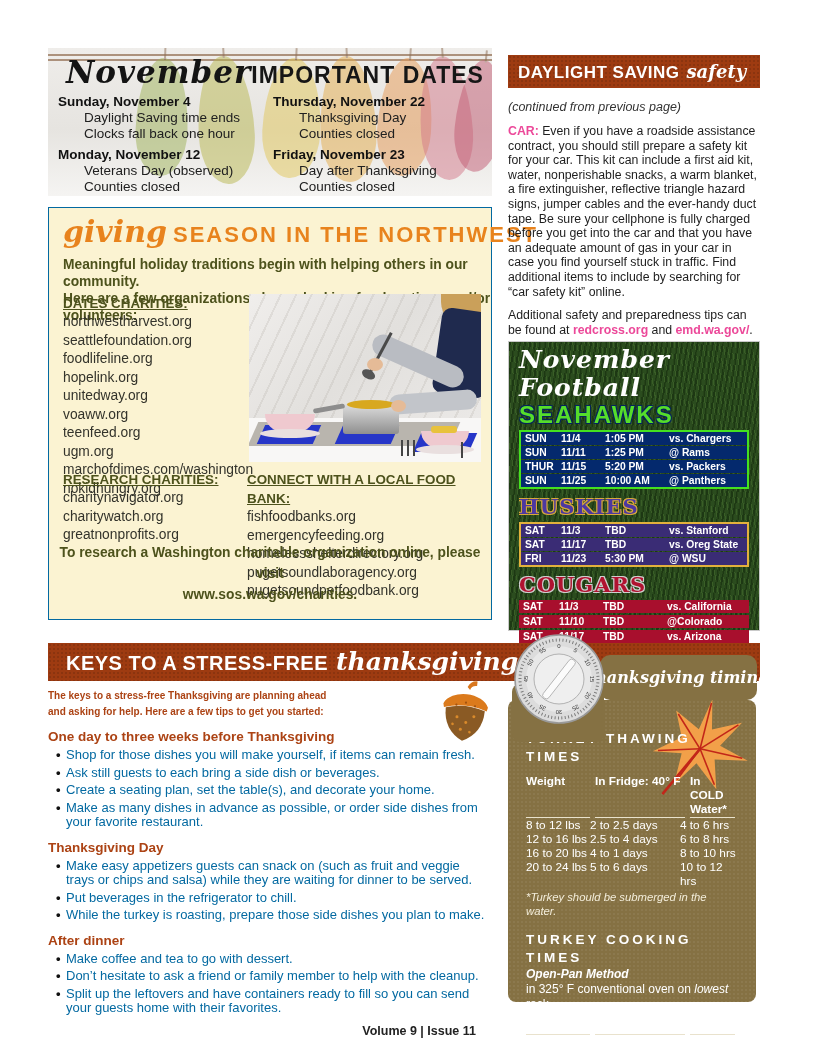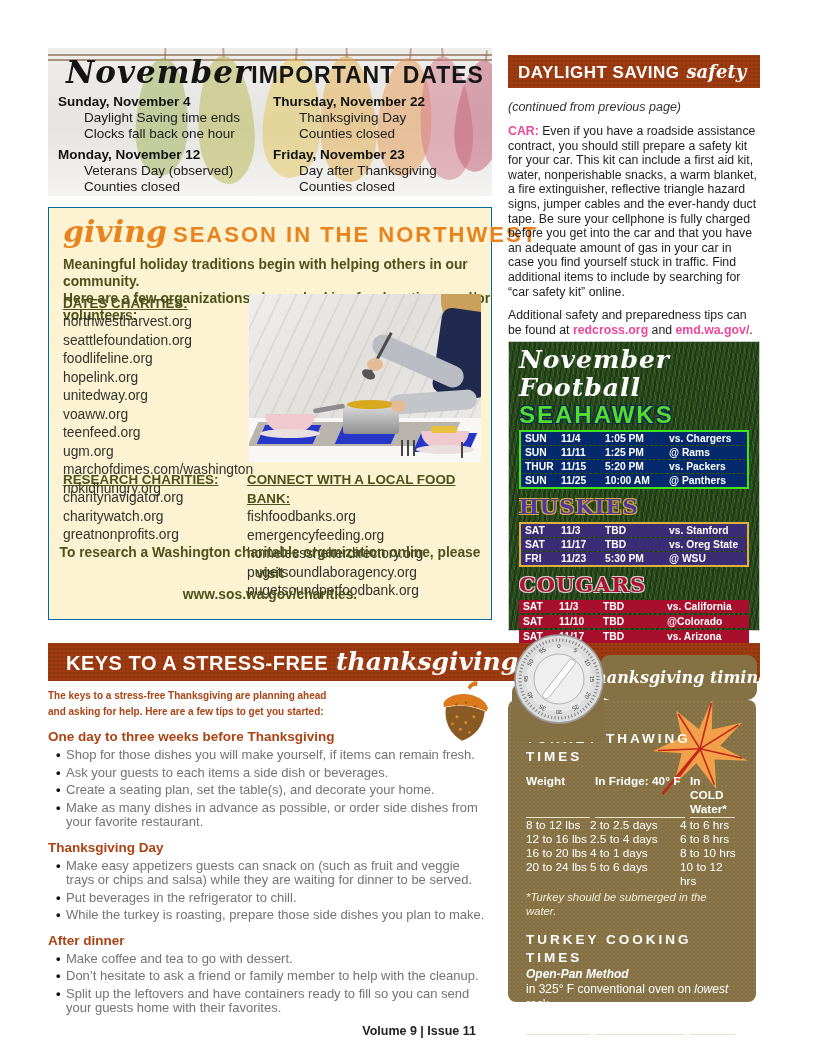--- a/index.html
+++ b/index.html
@@ -109,21 +109,21 @@
     background-image:radial-gradient(rgba(0,0,0,.12) 1px,transparent 1px);background-size:4px 4px;
     color:#fff;line-height:38px;padding-left:18px;box-sizing:border-box;white-space:nowrap;}
   #keys-band .t{font-weight:bold;font-size:20px;letter-spacing:.5px;}
   #keys-band .script{font-size:25px;margin-left:8px;}
   #tips{left:48px;top:688px;width:442px;}
   .tips-intro{font-weight:bold;font-size:10px;color:#ac4314;line-height:15.5px;margin-bottom:6px;}
   .tip-heading{font-weight:bold;font-size:13.5px;color:#ac4314;margin:10px 0 3px;line-height:16px;}
   .bullet{display:flex;margin-bottom:3px;}
   .bullet .dot{width:18px;padding-left:8px;box-sizing:border-box;font-size:13px;line-height:14.5px;color:#111;}
   .bullet .dot::before{content:"\2022";font-weight:bold;}
-  .bullet .btxt{flex:1;font-size:13px;line-height:14.5px;color:#737373;}
+  .bullet .btxt{flex:1;font-size:13px;line-height:14.5px;color:#0369a1;}
   .volume-line{margin-top:8px;text-align:right;padding-right:14px;font-weight:bold;font-size:12.5px;color:#222;}
 
   
   #acorn{left:437px;top:679px;width:56px;height:66px;transform:rotate(6deg);}
 
   
   #timer-base{left:512px;top:684px;width:92px;height:58px;background:#857143;border-radius:8px;z-index:3;}
   #timer{left:513px;top:633px;width:92px;height:92px;z-index:4;}
   #timing-tab{left:600px;top:655px;width:157px;height:45px;background:#857143;border-radius:10px;z-index:2;
     display:flex;align-items:center;justify-content:center;}
@@ -353,21 +353,21 @@
     <div>and asking for help. Here are a few tips to get you started:</div>
   </div>
 
   <div class="tip-heading">One day to three weeks before Thanksgiving</div>
   <div class="bullet">
       <span class="dot"></span>
       <span class="btxt">Shop for those dishes you will make yourself, if items can remain fresh.</span>
     </div>
   <div class="bullet">
       <span class="dot"></span>
-      <span class="btxt">Ask your guests to each items a side dish or beverages.</span>
+      <span class="btxt">Ask still guests to each bring a side dish or beverages.</span>
     </div>
   <div class="bullet">
       <span class="dot"></span>
       <span class="btxt">Create a seating plan, set the table(s), and decorate your home.</span>
     </div>
   <div class="bullet">
       <span class="dot"></span>
       <span class="btxt">Make as many dishes in advance as possible, or order side dishes from your favorite restaurant.</span>
     </div>
 

